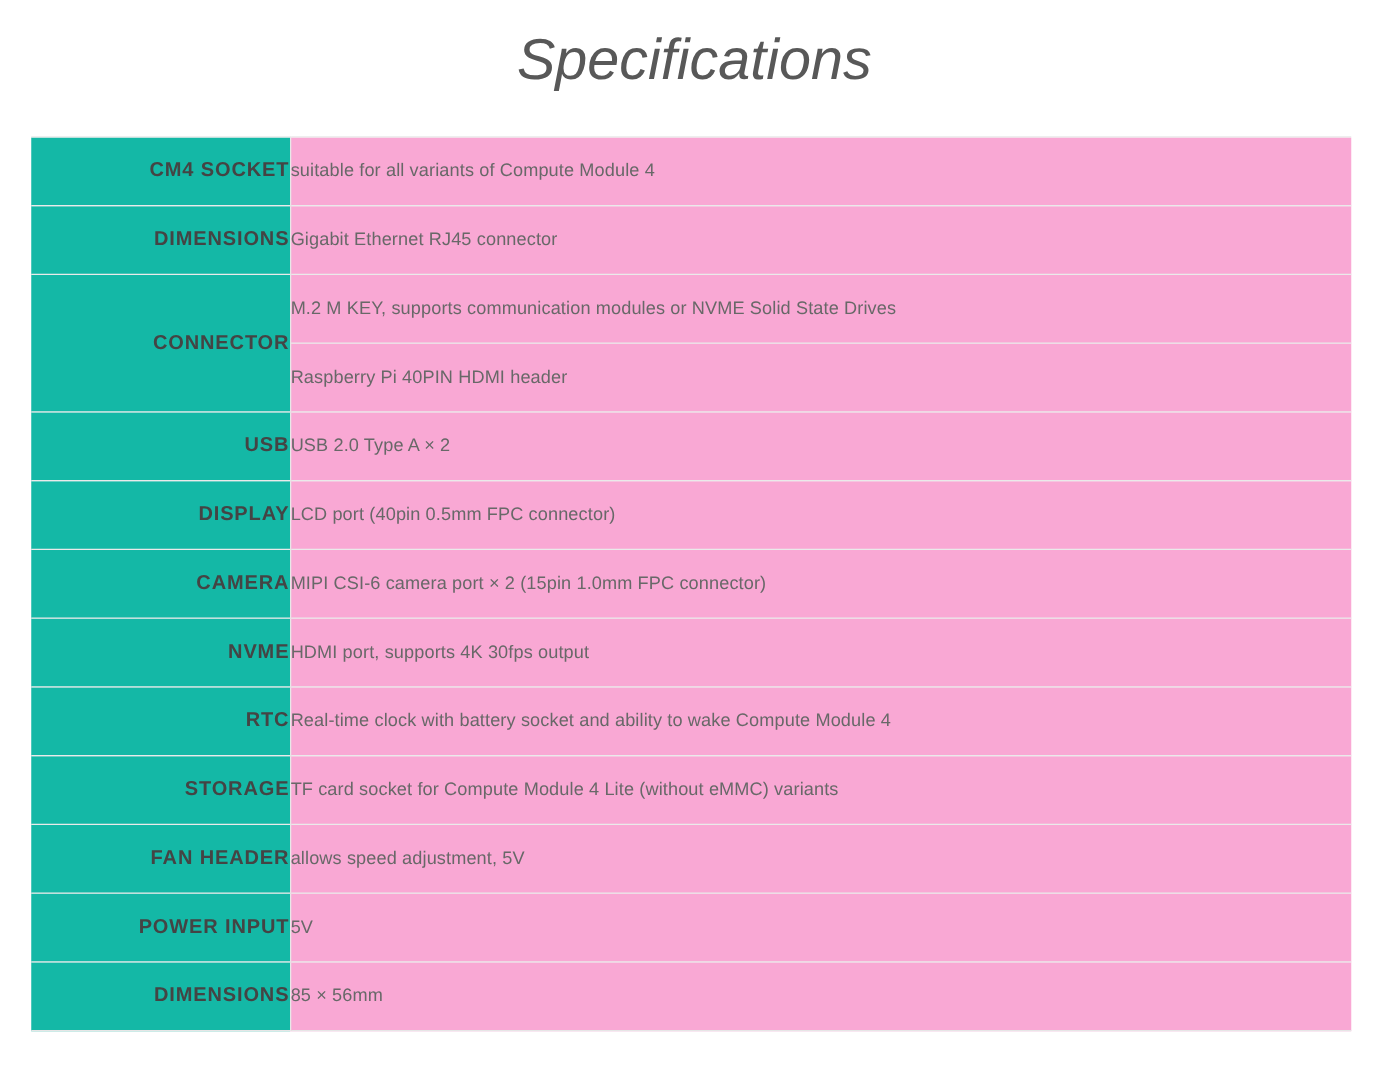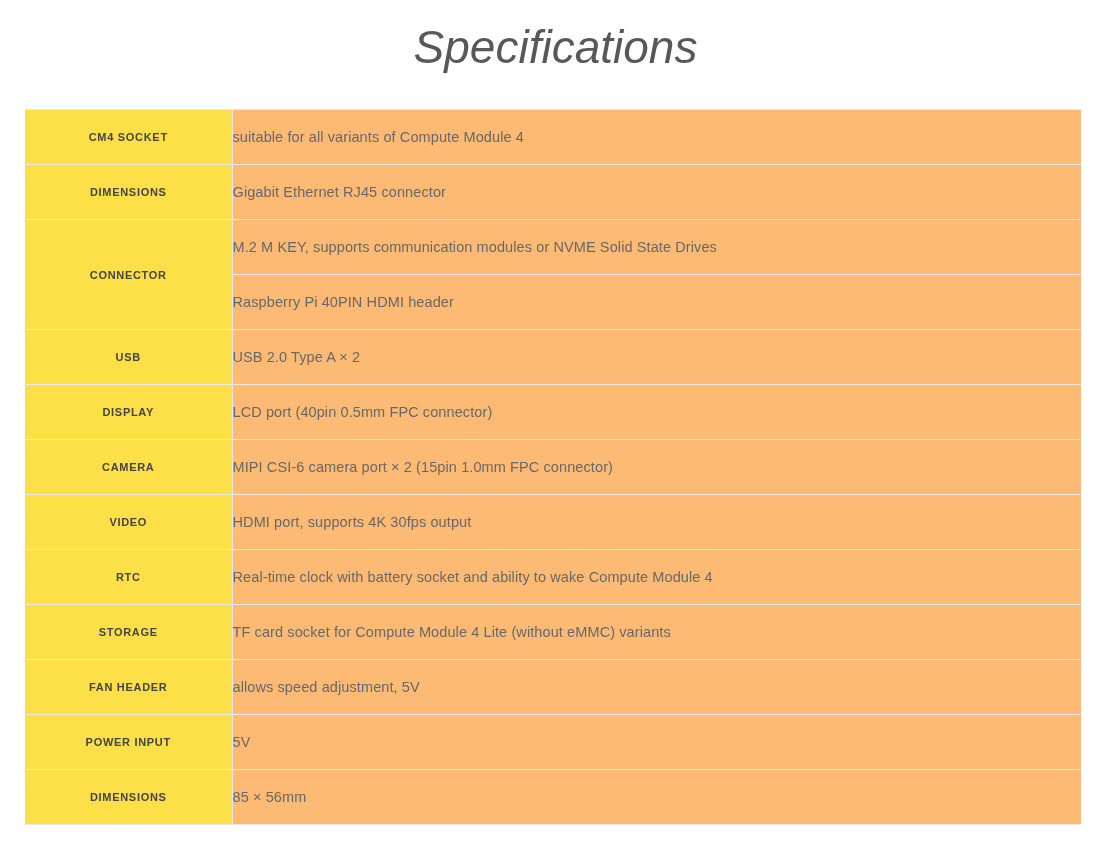--- a/index.html
+++ b/index.html
@@ -59,32 +59,32 @@
     vertical-align: middle;
     height: 55px;
     box-sizing: border-box;
   }
 
   table.spec-table tr:first-child td {
     border-top: none;
   }
 
   td.label-cell {
-    background: #fde047;
+    background: #14b8a6;
     border-right: 1px solid #e8e8e8;
-    text-align: center;
+    text-align: right;
     color: #444444;
-    font-size: 11px;
+    font-size: 16px;
     font-weight: bold;
     letter-spacing: 0.7px;
     padding: 0 6px;
   }
 
   td.value-cell {
-    background: #fdba74;
+    background: #f9a8d4;
     color: #686868;
     font-size: 14.5px;
     font-weight: 400;
     letter-spacing: 0.1px;
     padding: 0 14px 0 14px;
   }
 
   
   td.label-cell.spanned {
     vertical-align: middle;
@@ -125,21 +125,21 @@
           </tr>
           <tr>
             <td class="label-cell">DISPLAY</td>
             <td class="value-cell">LCD port (40pin 0.5mm FPC connector)</td>
           </tr>
           <tr>
             <td class="label-cell">CAMERA</td>
             <td class="value-cell">MIPI CSI-6 camera port × 2 (15pin 1.0mm FPC connector)</td>
           </tr>
           <tr>
-            <td class="label-cell">VIDEO</td>
+            <td class="label-cell">NVME</td>
             <td class="value-cell">HDMI port, supports 4K 30fps output</td>
           </tr>
           <tr>
             <td class="label-cell">RTC</td>
             <td class="value-cell">Real-time clock with battery socket and ability to wake Compute Module 4</td>
           </tr>
           <tr>
             <td class="label-cell">STORAGE</td>
             <td class="value-cell">TF card socket for Compute Module 4 Lite (without eMMC) variants</td>
           </tr>

